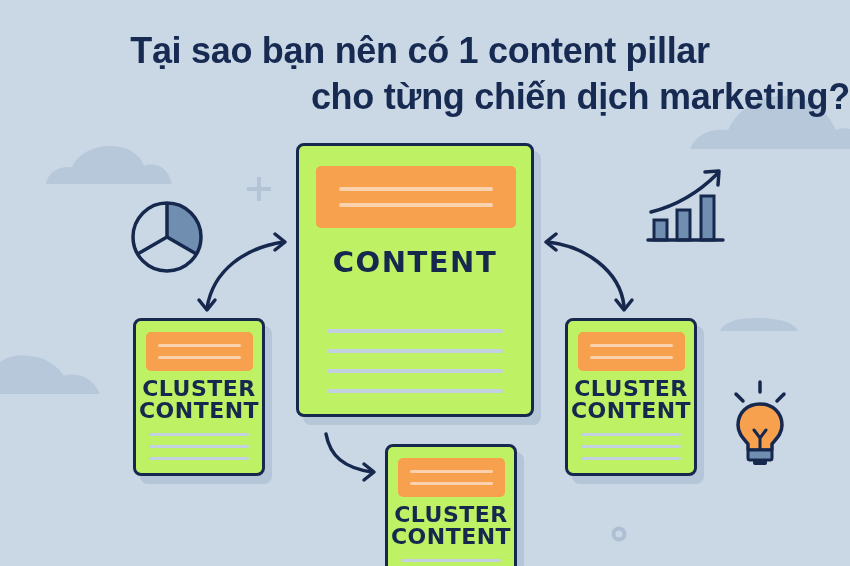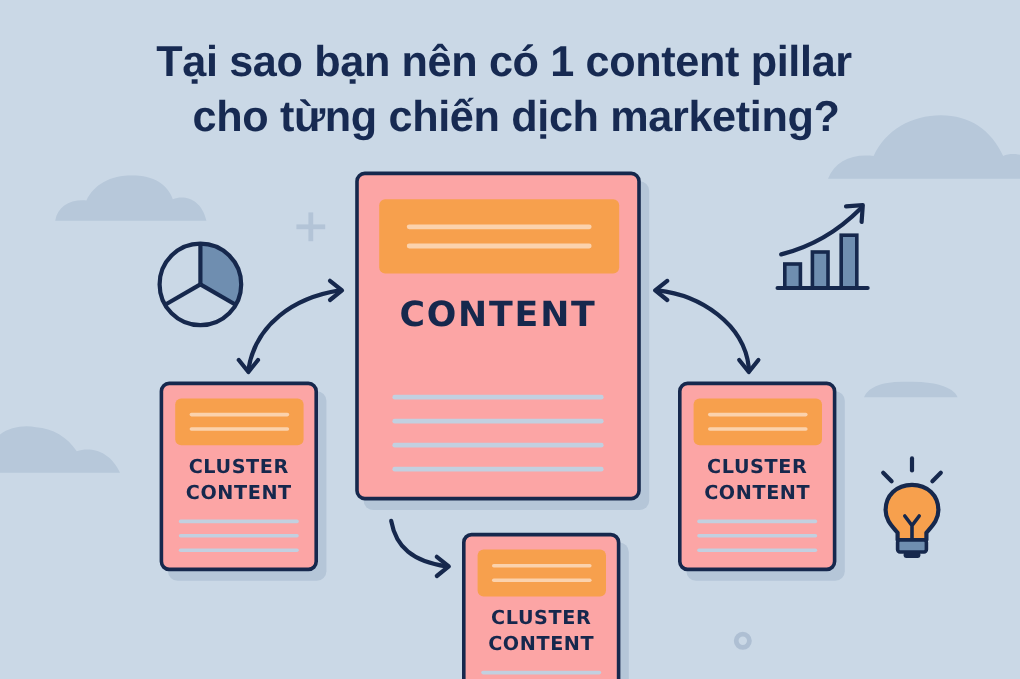--- a/index.html
+++ b/index.html
@@ -16,28 +16,28 @@
       text-align: center;
       font-family: "Liberation Sans", "DejaVu Sans", sans-serif;
       font-weight: bold;
       font-size: 36px;
       line-height: 46px;
       color: #172a52;
       letter-spacing: -0.3px;
     }
     .title .line { display: block; }
     .title .l1 { margin-left: -10px; }
-    .title .l2 { margin-left: 10px; }
+    .title .l2 { margin-left: 10px; text-align: right; }
 
     .deco { position: absolute; }
     svg { display: block; }
 
     .doc {
       position: absolute;
-      background: #fca5a5;
+      background: #bef264;
       border: 3px solid #16284d;
       border-radius: 8px;
       box-shadow: 7px 8px 0 0 #b5c6d8;
     }
     .doc .banner {
       position: absolute;
       background: #f7a04d;
       border-radius: 5px;
     }
     .doc .banner .bar {
@@ -72,21 +72,21 @@
     #pillar .ln1 { left: 28px; right: 28px; top: 183px; }
     #pillar .ln2 { left: 28px; right: 28px; top: 203px; }
     #pillar .ln3 { left: 28px; right: 28px; top: 223px; }
     #pillar .ln4 { left: 28px; right: 28px; top: 243px; }
 
     
     .cluster { width: 132px; height: 158px; }
     .cluster .banner { left: 10px; top: 11px; width: 107px; height: 39px; }
     .cluster .banner .b1 { left: 12px; right: 12px; top: 12px; }
     .cluster .banner .b2 { left: 12px; right: 12px; top: 24px; }
-    .cluster .label { top: 57px; font-size: 16px; line-height: 22px; }
+    .cluster .label { top: 57px; font-size: 22px; line-height: 22px; }
     .cluster .ln1 { left: 13px; right: 13px; top: 112px; height: 3px; }
     .cluster .ln2 { left: 13px; right: 13px; top: 124px; height: 3px; }
     .cluster .ln3 { left: 13px; right: 13px; top: 136px; height: 3px; }
 
     #cluster-left { left: 133px; top: 318px; }
     #cluster-right { left: 565px; top: 318px; }
     #cluster-bottom { left: 385px; top: 444px; height: 140px; }
   </style>
 </head>
 <body>

